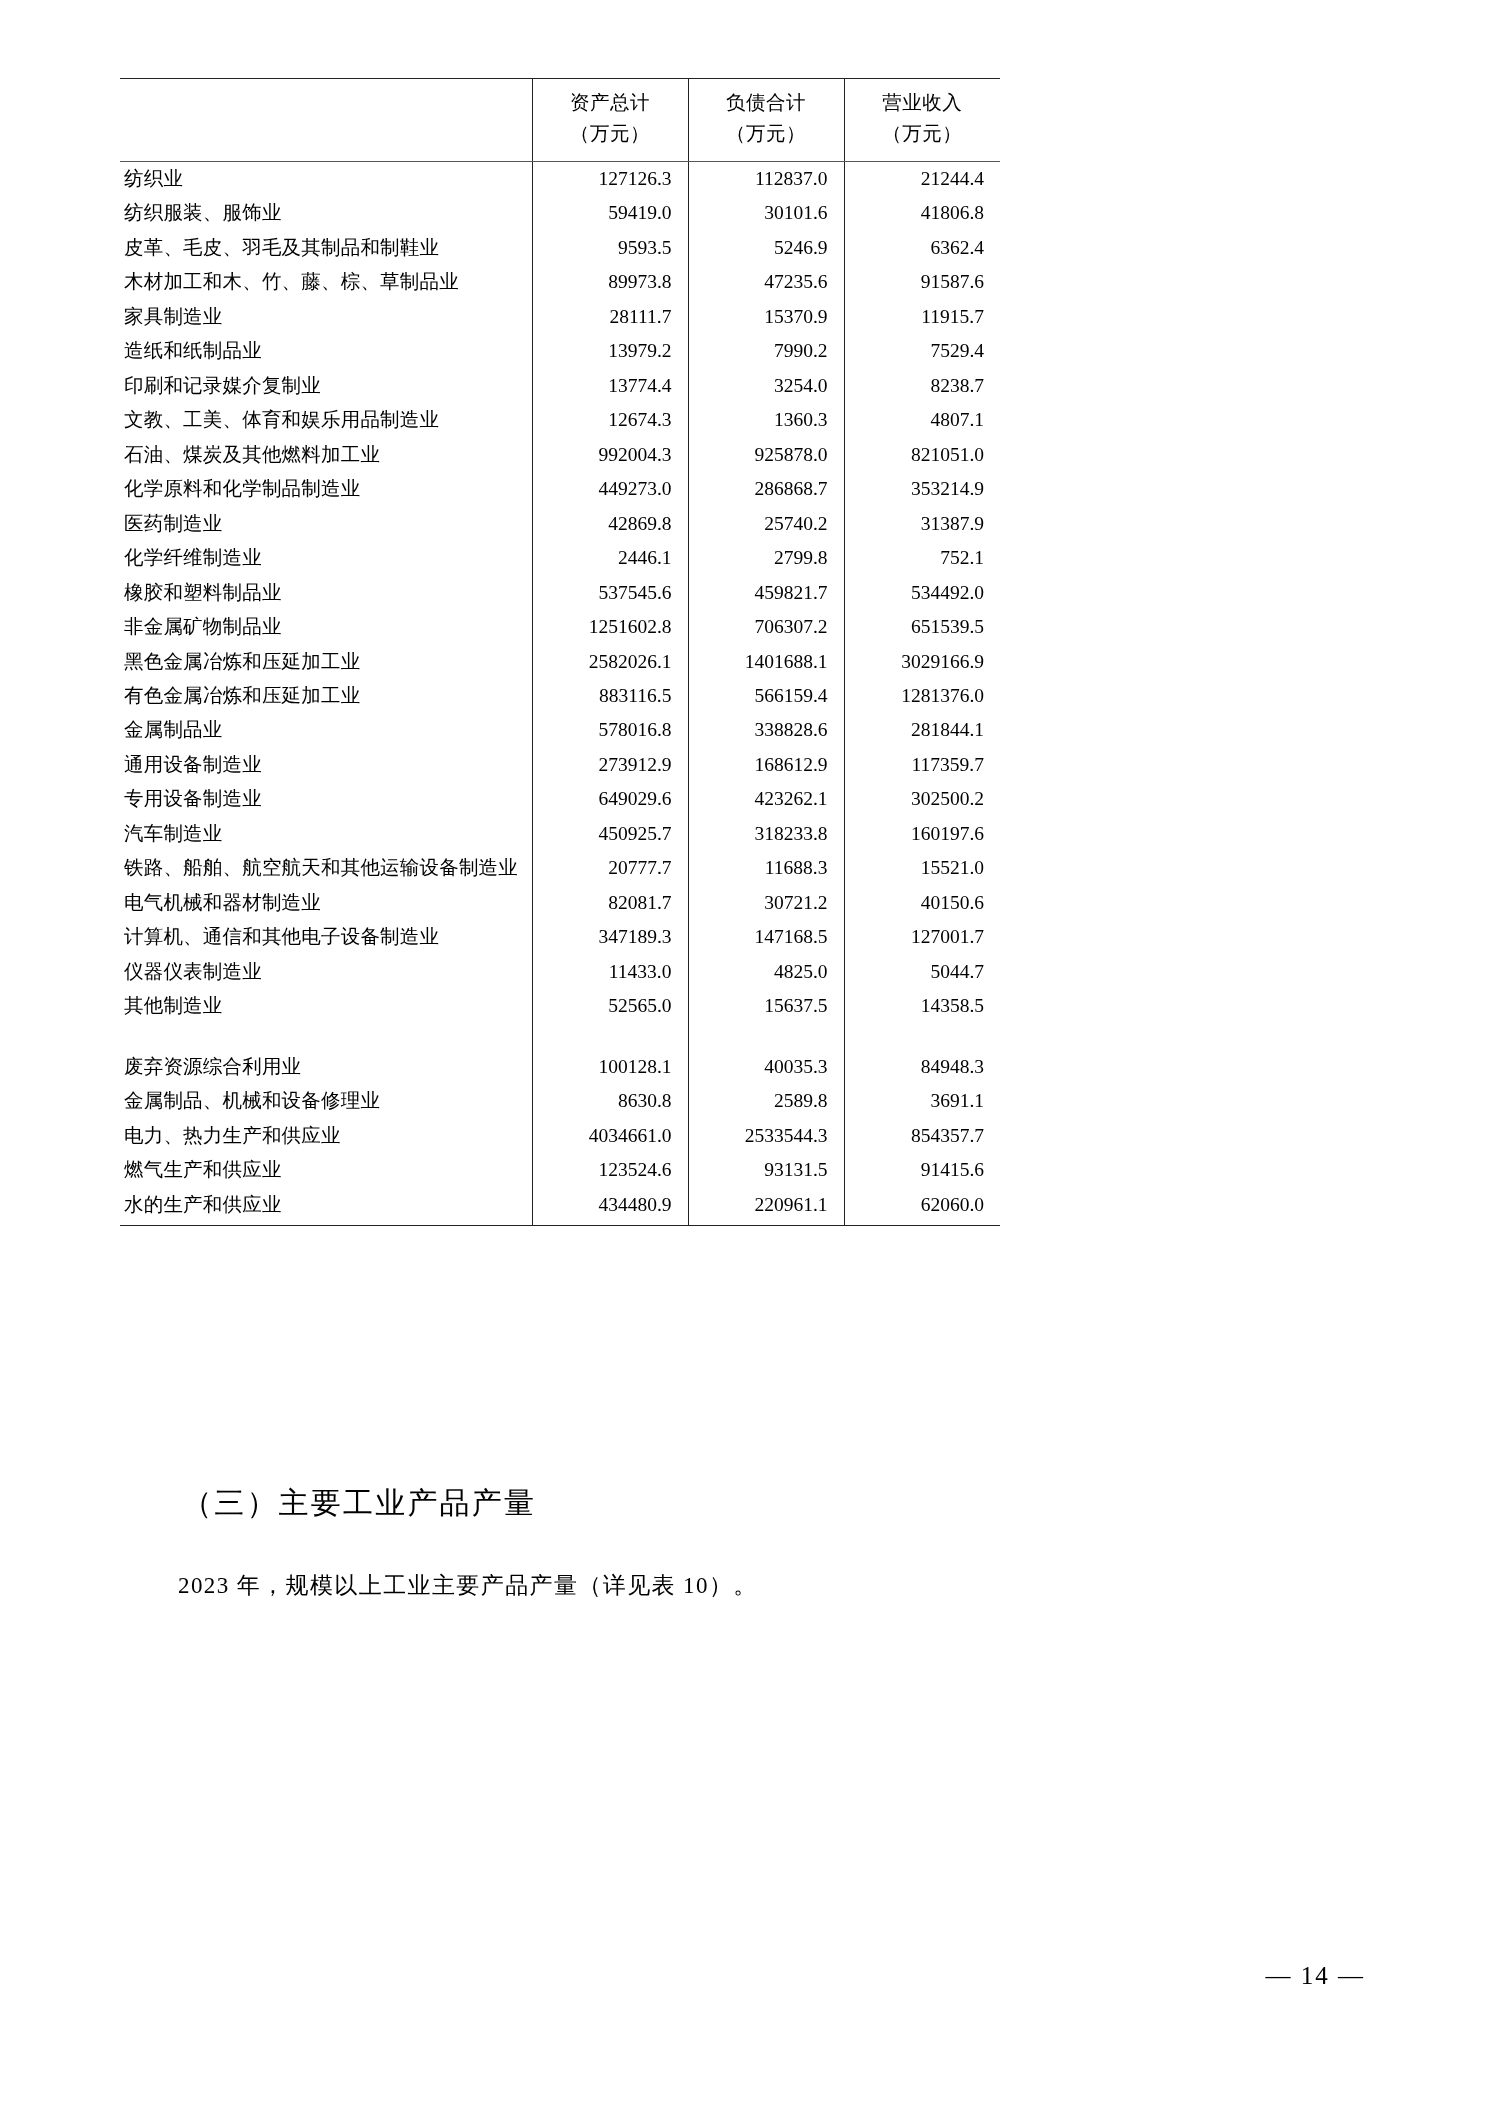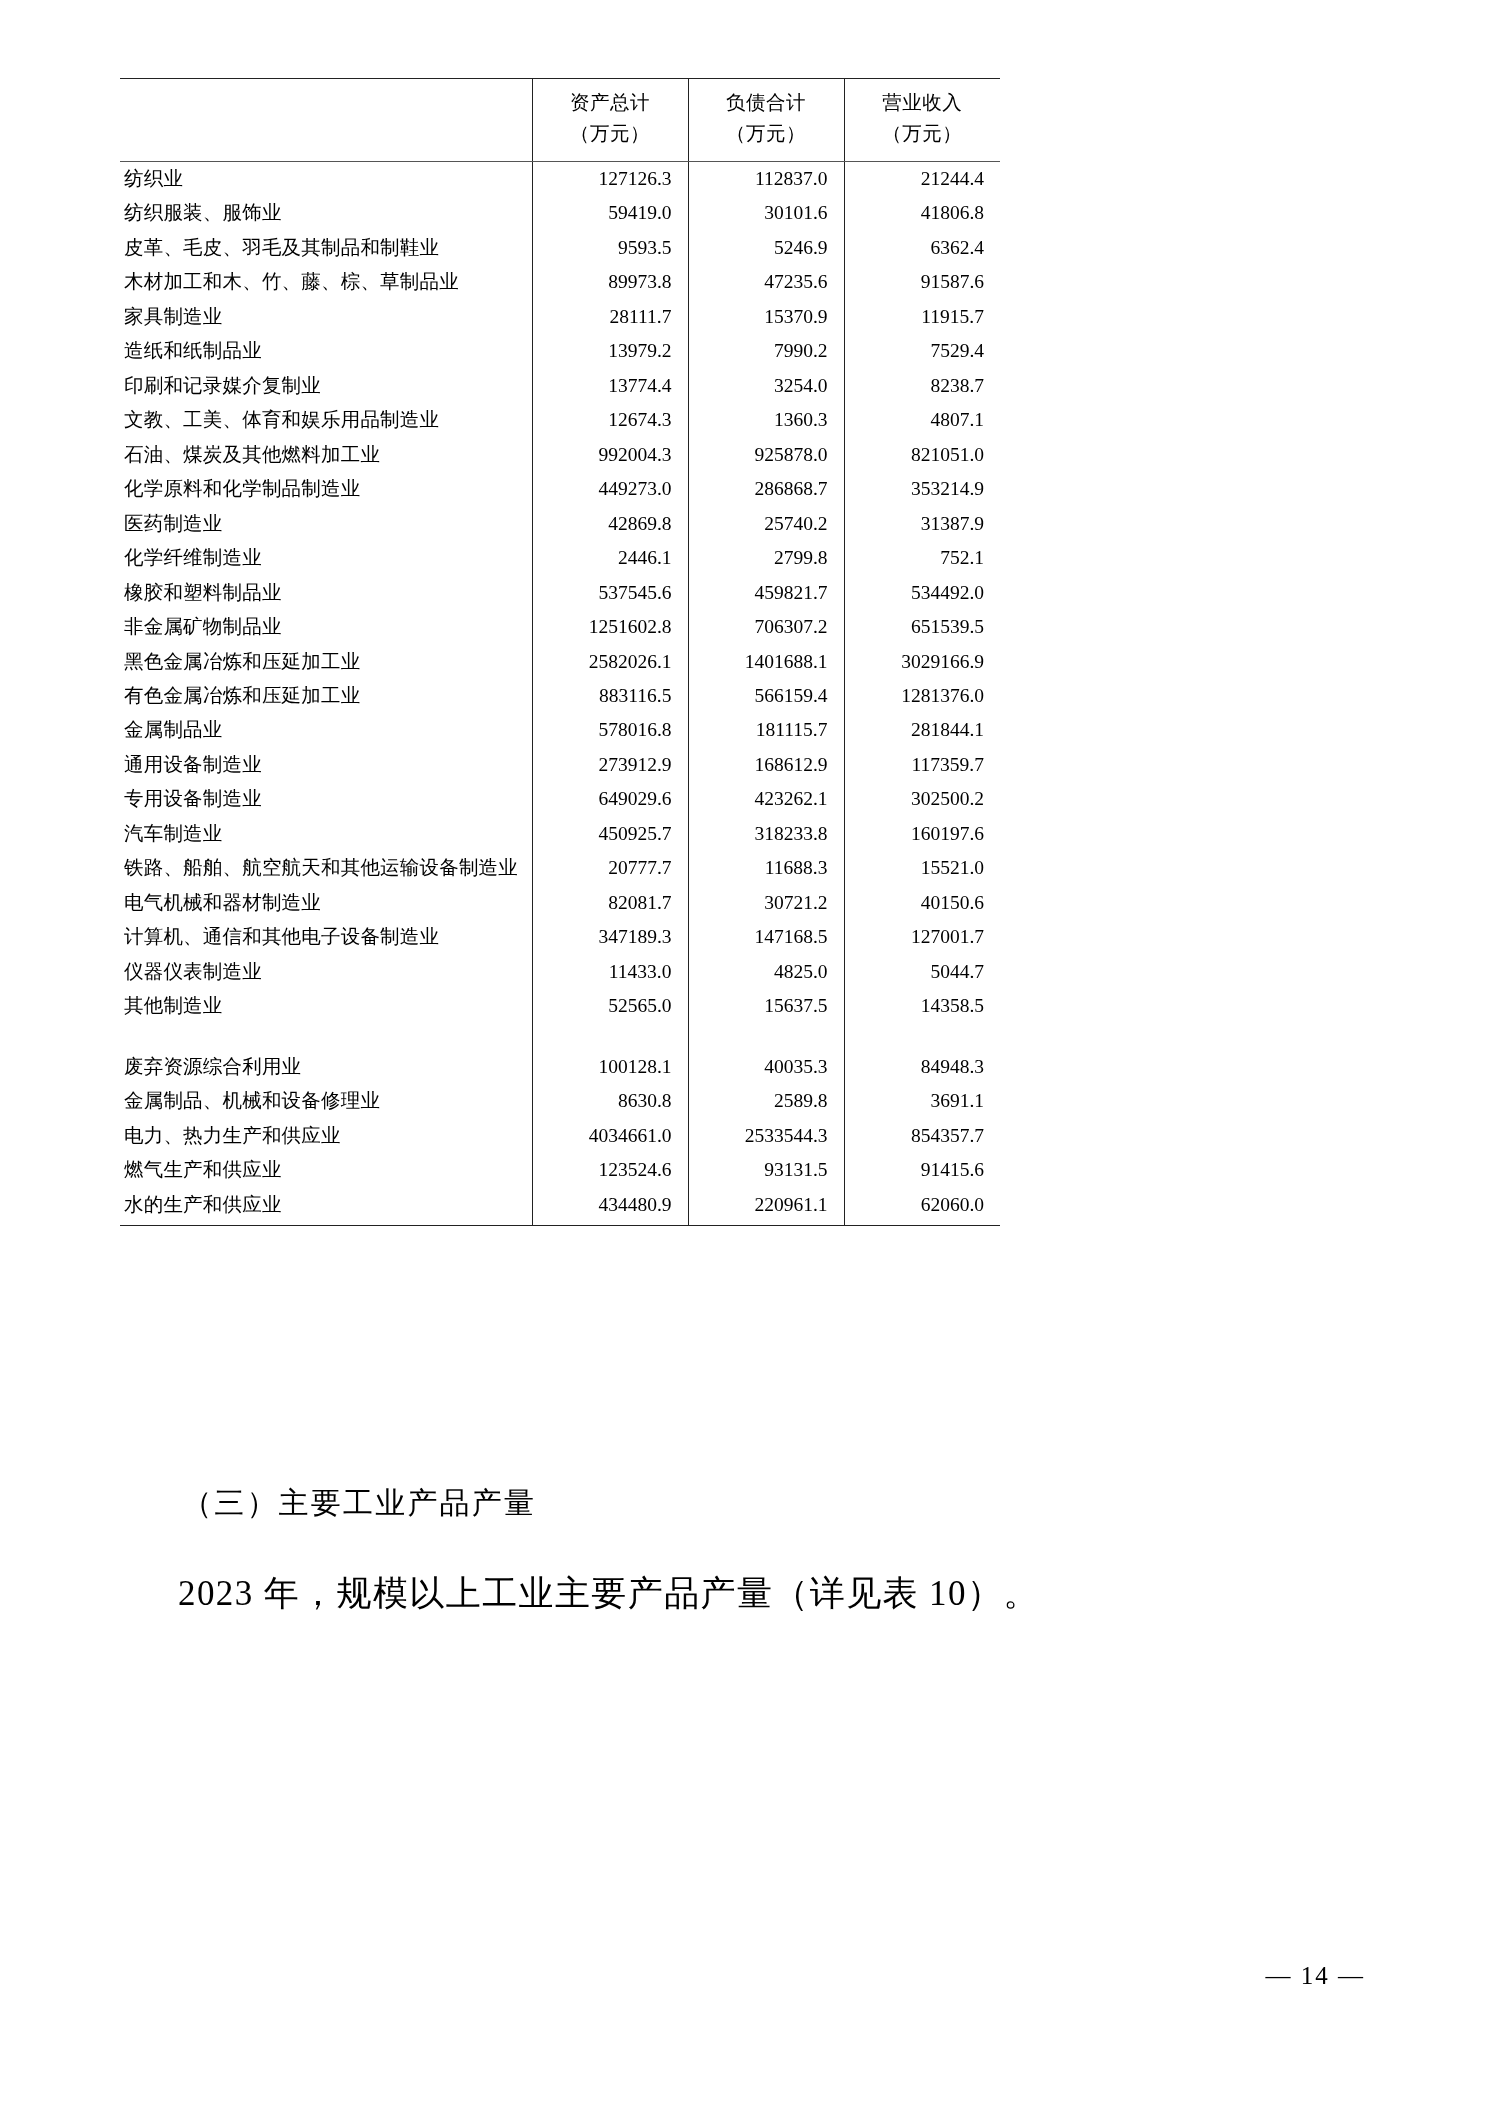--- a/index.html
+++ b/index.html
@@ -104,21 +104,21 @@
     font-size: 30px;
     letter-spacing: 2.2px;
     white-space: nowrap;
   }
 
   .body-para {
     position: absolute;
     left: 178px;
     top: 1570px;
     font-family: "Liberation Serif", "DejaVu Serif", serif;
-    font-size: 35px;
+    font-size: 23px;
     letter-spacing: 1.4px;
     white-space: nowrap;
   }
 
   .page-footer {
     position: absolute;
     left: 0;
     top: 1962px;
     width: 1365px;
     text-align: right;
@@ -249,21 +249,21 @@
           </tr>
           <tr>
             <td class="lbl">有色金属冶炼和压延加工业</td>
             <td class="num">883116.5</td>
             <td class="num">566159.4</td>
             <td class="num">1281376.0</td>
           </tr>
           <tr>
             <td class="lbl">金属制品业</td>
             <td class="num">578016.8</td>
-            <td class="num">181115.7</td>
+            <td class="num">338828.6</td>
             <td class="num">281844.1</td>
           </tr>
           <tr>
             <td class="lbl">通用设备制造业</td>
             <td class="num">273912.9</td>
             <td class="num">168612.9</td>
             <td class="num">117359.7</td>
           </tr>
           <tr>
             <td class="lbl">专用设备制造业</td>

